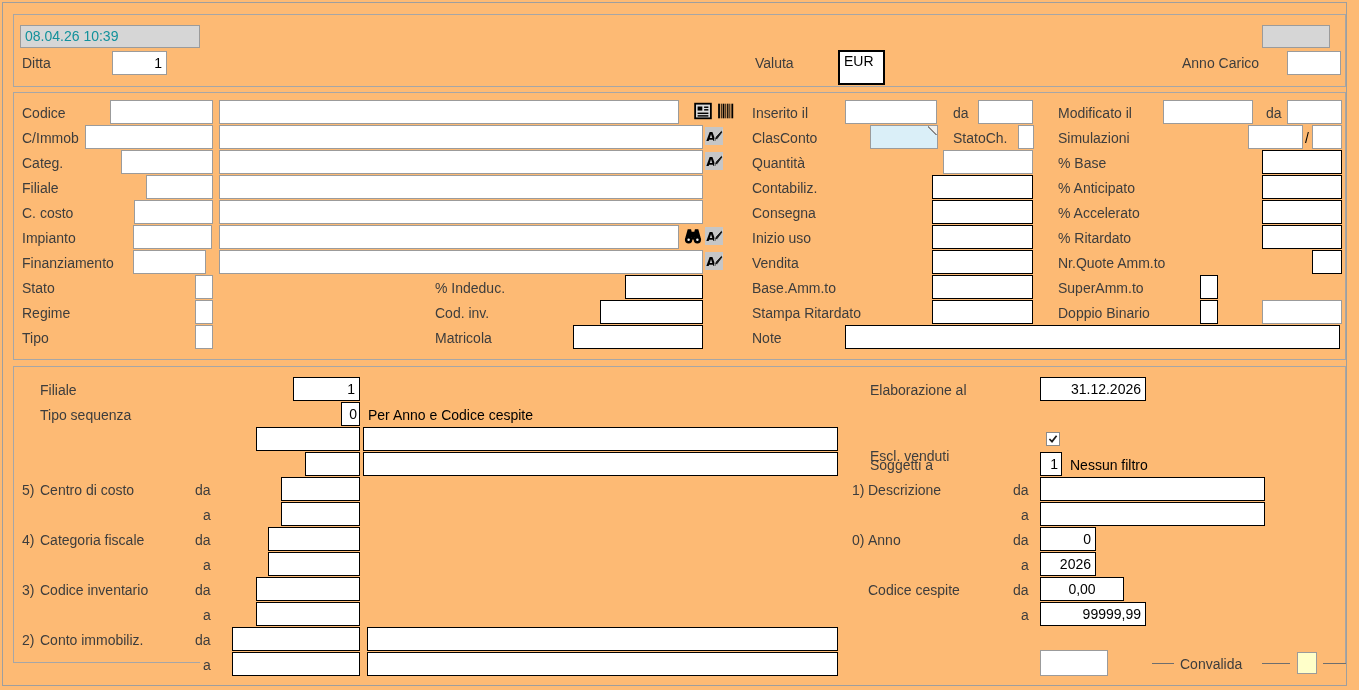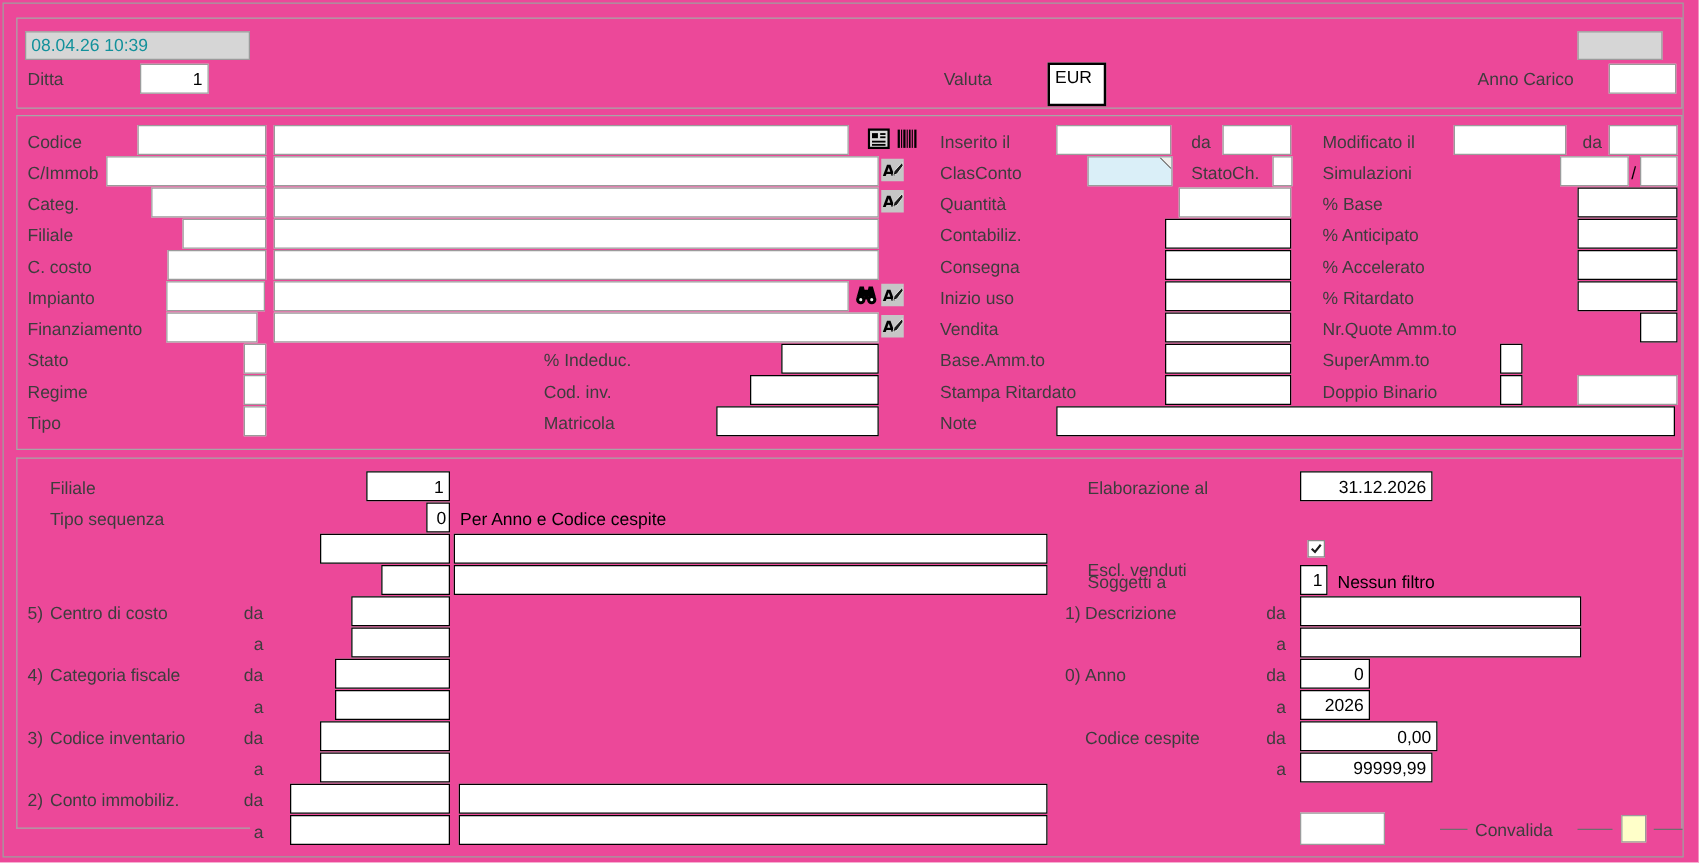--- a/index.html
+++ b/index.html
@@ -1,16 +1,16 @@
 <!DOCTYPE html>
 <html><head>
 <meta charset="utf-8">
 <style>
   html,body{margin:0;padding:0;background:#ffffff;}
-  #screen{position:relative;width:1359px;height:690px;background:#ec4899;
+  #screen{position:relative;width:1359px;height:690px;background:#fdba74;
           font-family:"Liberation Sans",sans-serif;overflow:hidden;}
   .frame{position:absolute;border:1px solid #9e9e9e;box-sizing:border-box;}
   .grp{position:absolute;border:1px solid #a6a6a6;box-sizing:border-box;}
   .grp.nobottom{border-bottom:none;}
   .lbl{position:absolute;font-size:14px;color:#3d3d3d;height:18px;line-height:18px;white-space:nowrap;}
   .val{position:absolute;font-size:14px;color:#000;height:18px;line-height:18px;white-space:nowrap;}
   .fld{position:absolute;box-sizing:border-box;height:24px;background:#fff;border:1px solid #9b9b9b;
        font-size:14px;color:#000;line-height:22px;padding:0 4px;white-space:nowrap;overflow:hidden;}
   .fld.bk{border:1px solid #000;}
   .fld.rt{text-align:right;}
@@ -250,21 +250,21 @@
   <div class="fld bk" style="left:268px;top:552px;width:92px;"></div>
   <span class="lbl" style="left:1021px;top:556px;">a</span>
   <div class="fld bk rt" style="left:1040px;top:552px;width:56px;">2026</div>
 
   <span class="lbl" style="left:22px;top:581px;">3)</span>
   <span class="lbl" style="left:40px;top:581px;">Codice inventario</span>
   <span class="lbl" style="left:195px;top:581px;">da</span>
   <div class="fld bk" style="left:256px;top:577px;width:104px;"></div>
   <span class="lbl" style="left:868px;top:581px;">Codice cespite</span>
   <span class="lbl" style="left:1013px;top:581px;">da</span>
-  <div class="fld bk rt" style="left:1040px;top:577px;width:110px;">0,00</div>
+  <div class="fld bk rt" style="left:1040px;top:577px;width:84px;text-align:center;">0,00</div>
 
   <span class="lbl" style="left:203px;top:606px;">a</span>
   <div class="fld bk" style="left:256px;top:602px;width:104px;"></div>
   <span class="lbl" style="left:1021px;top:606px;">a</span>
   <div class="fld bk rt" style="left:1040px;top:602px;width:106px;">99999,99</div>
 
   <span class="lbl" style="left:22px;top:631px;">2)</span>
   <span class="lbl" style="left:40px;top:631px;">Conto immobiliz.</span>
   <span class="lbl" style="left:195px;top:631px;">da</span>
   <div class="fld bk" style="left:232px;top:627px;width:128px;"></div>

